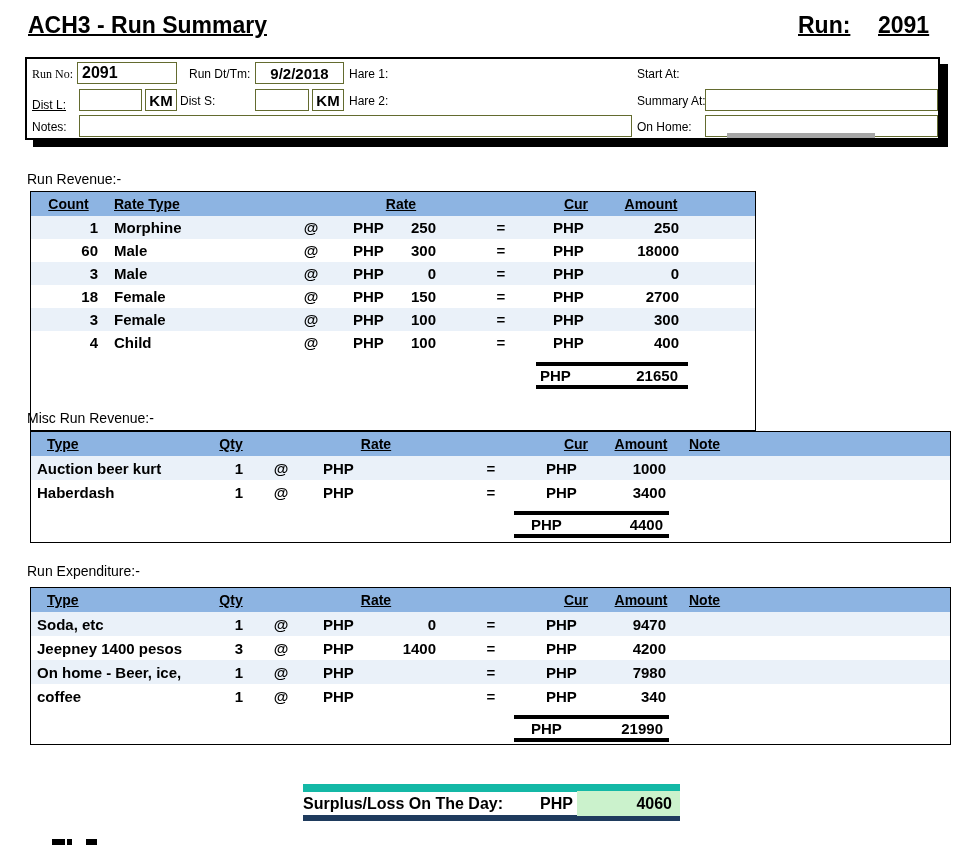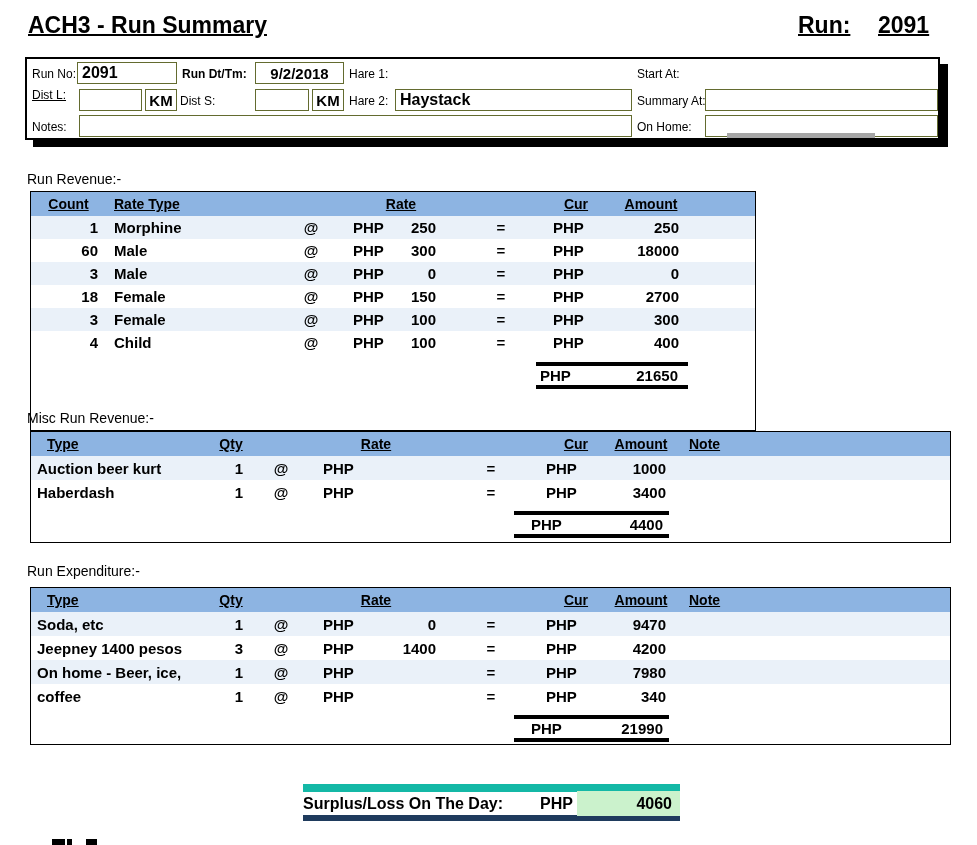--- a/index.html
+++ b/index.html
@@ -71,35 +71,34 @@
 <body>
 
 <div id="page">
 
   <div class="title" style="left:28px; top:12px;">ACH3 - Run Summary</div>
   <div class="title" style="left:798px; top:12px;">Run:</div>
   <div class="title" style="left:878px; top:12px;">2091</div>
 
   <div id="form-box">
 
-    <span class="lbl" style="left:5px; top:8px;">Run No:</span>
+    <span class="lbl" style="left:5px; top:8px;font-family:Liberation Serif, serif;">Run No:</span>
     <div class="fbox" style="left:50px; top:3px; width:100px; font-size:16px;">2091</div>
-    <span class="lbl" style="left:155px; top:8px;font-weight:bold;">Run Dt/Tm:</span>
+    <span class="lbl" style="left:162px; top:8px;">Run Dt/Tm:</span>
     <div class="fbox ctr" style="left:228px; top:3px; width:89px;">9/2/2018</div>
     <span class="lbl" style="left:322px; top:8px;">Hare 1:</span>
     <span class="lbl" style="left:610px; top:8px;">Start At:</span>
 
-    <span class="lbl" style="left:5px; top:29px;text-decoration:underline;">Dist L:</span>
+    <span class="lbl" style="left:5px; top:39px;text-decoration:underline;">Dist L:</span>
     <div class="fbox" style="left:52px; top:30px; width:63px;"></div>
     <div class="fbox ctr" style="left:118px; top:30px; width:32px;">KM</div>
     <span class="lbl" style="left:153px; top:35px;">Dist S:</span>
     <div class="fbox" style="left:228px; top:30px; width:54px;"></div>
     <div class="fbox ctr" style="left:285px; top:30px; width:32px;">KM</div>
     <span class="lbl" style="left:322px; top:35px;">Hare 2:</span>
-    <div class="fbox" style="left:368px; top:30px; width:237px; font-size:16px;">Haystack</div>
     <span class="lbl" style="left:610px; top:35px;">Summary At:</span>
     <div class="fbox" style="left:678px; top:30px; width:233px;"></div>
 
     <span class="lbl" style="left:5px; top:61px;">Notes:</span>
     <div class="fbox" style="left:52px; top:56px; width:553px;"></div>
     <span class="lbl" style="left:610px; top:61px;">On Home:</span>
     <div class="fbox" style="left:678px; top:56px; width:233px;"></div>
     <div class="ghost" style="left:700px; top:74px; width:148px; height:5px;"></div>
   </div>
 

